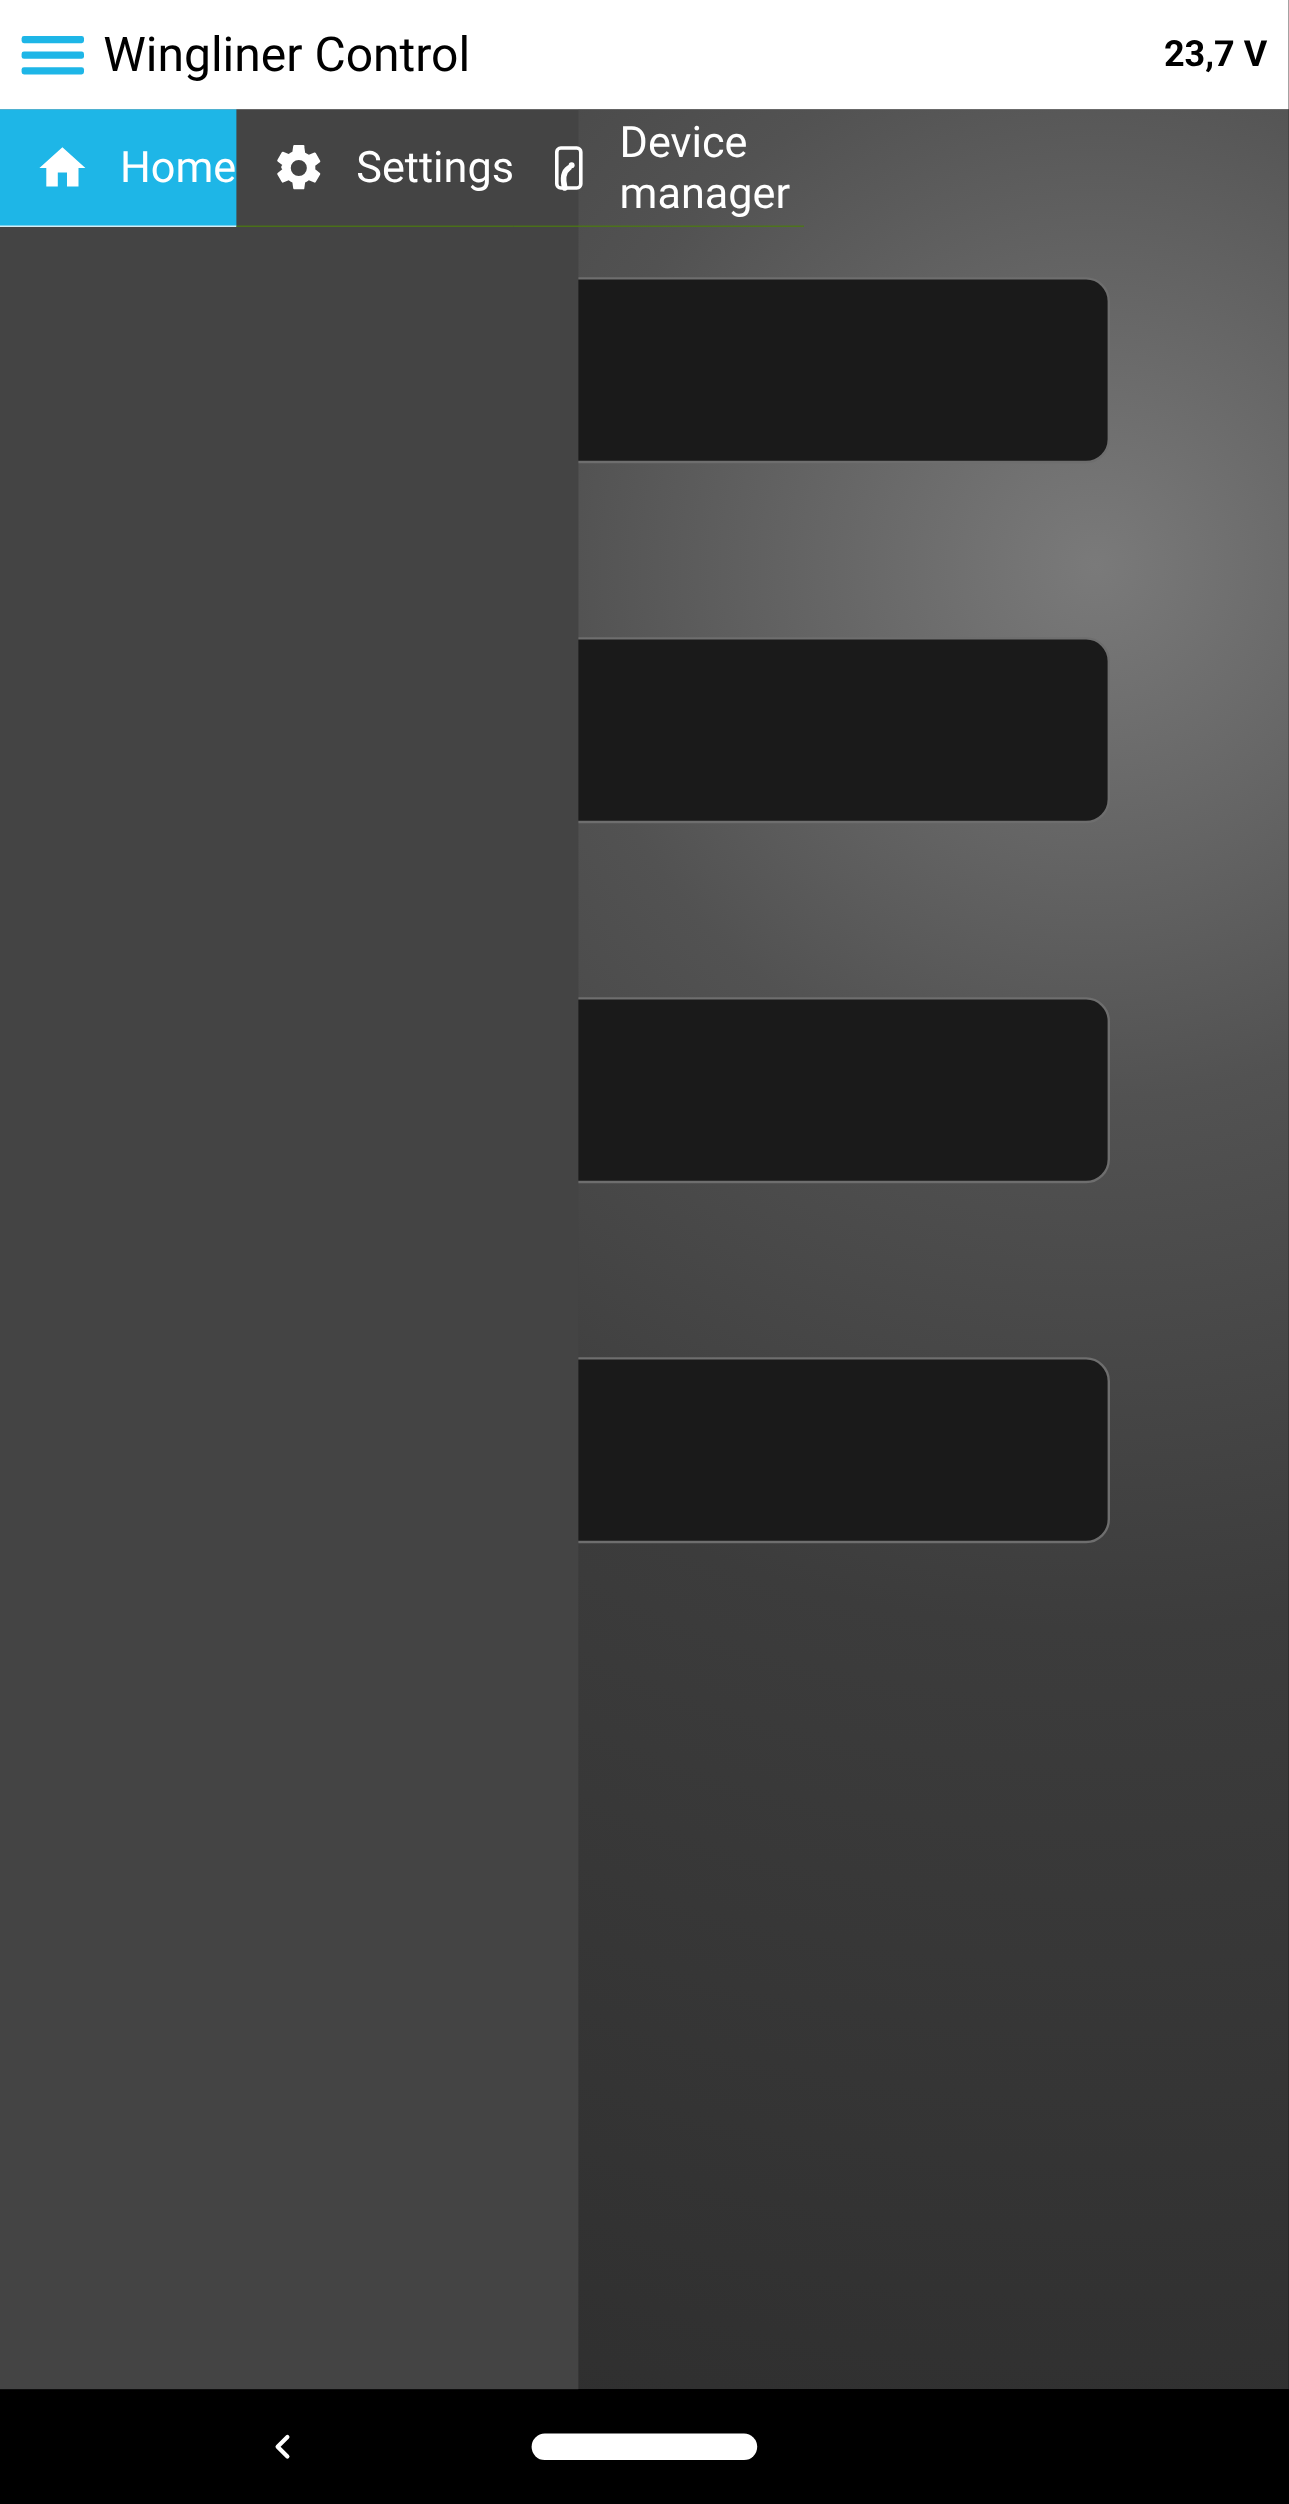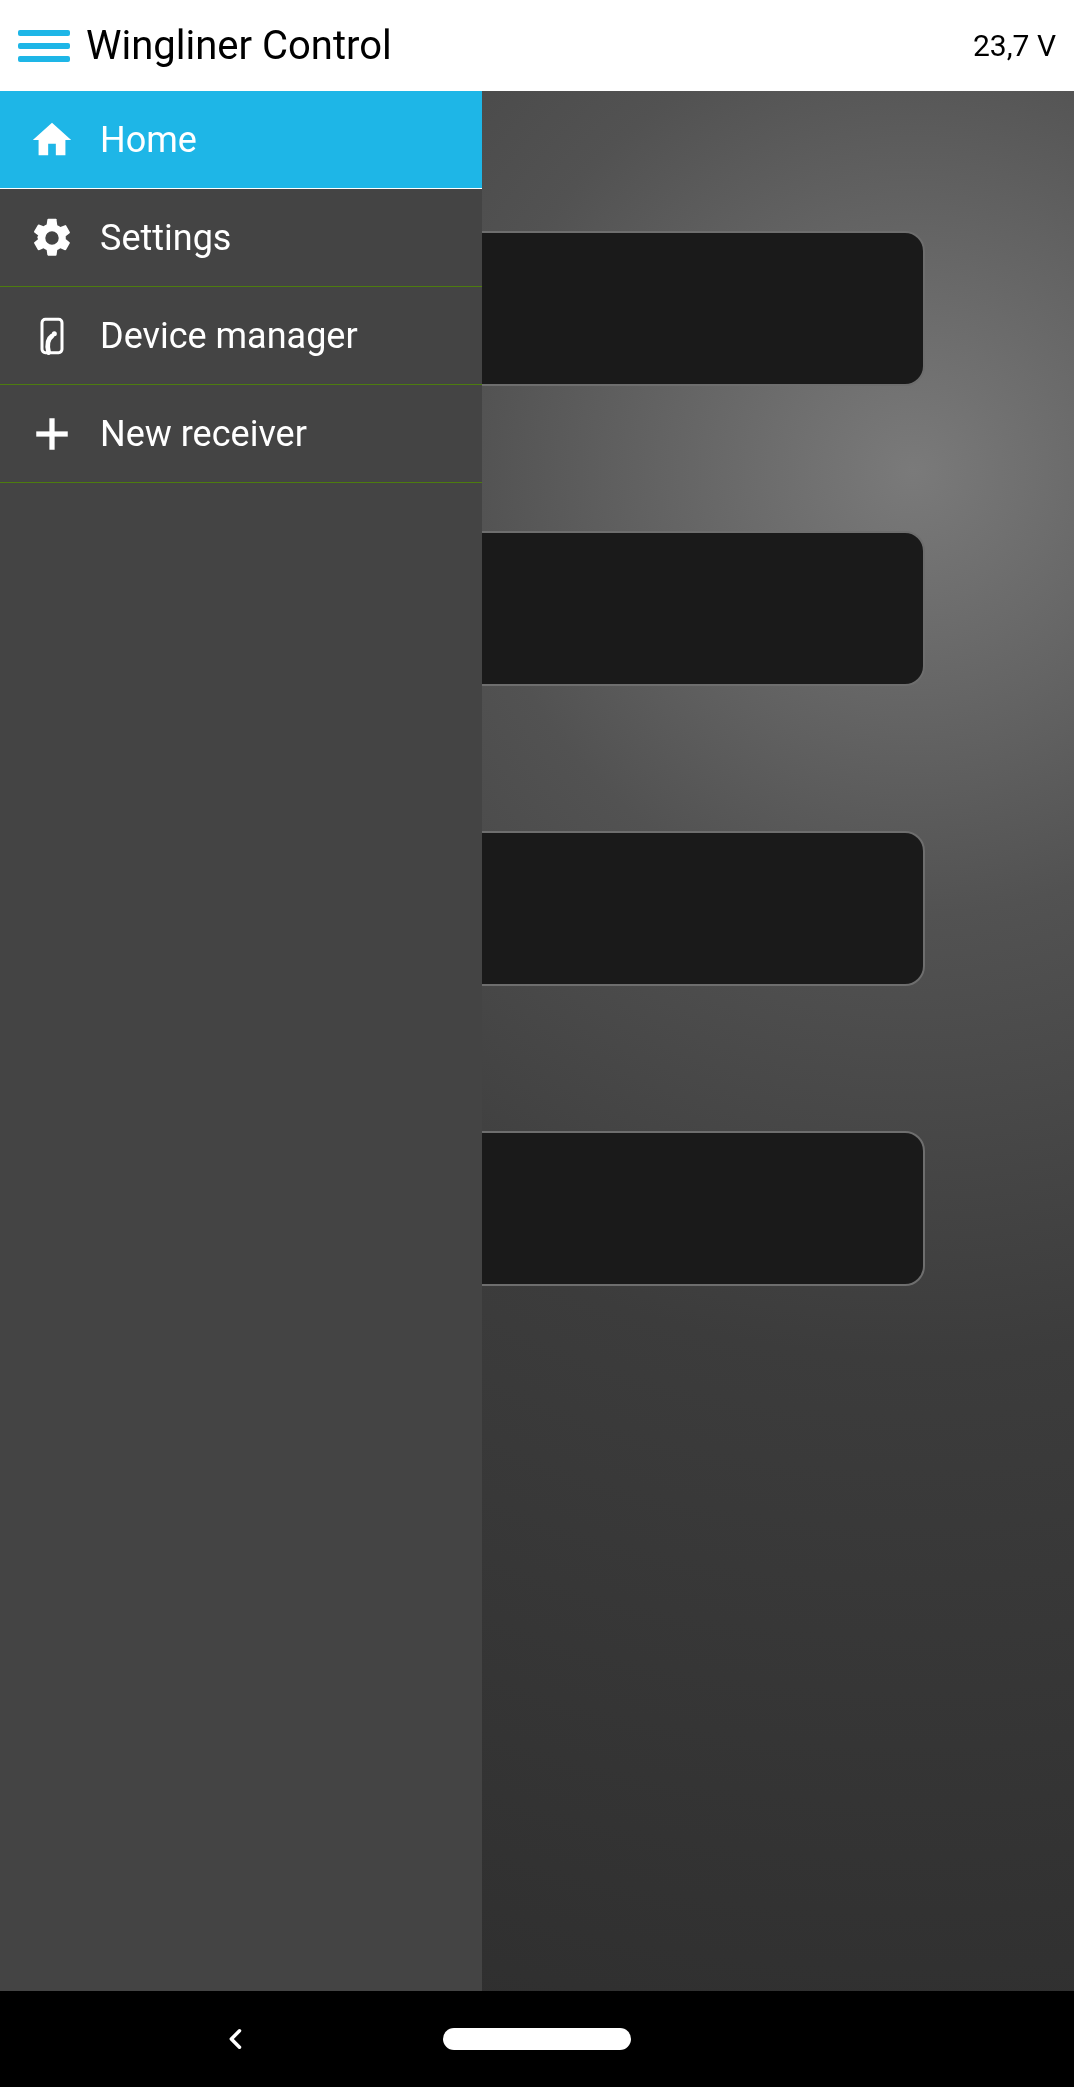--- a/index.html
+++ b/index.html
@@ -37,21 +37,21 @@
     border-radius: 2px;
   }
   .title {
     font-size: 40px;
     font-weight: 400;
     color: #000000;
     flex: 1;
   }
   .voltage {
     font-size: 30px;
-    font-weight: 400;
+    font-weight: 700;
     color: #000;
   }
 
   
   .content {
     position: absolute;
     top: 91px;
     left: 0;
     right: 0;
     bottom: 96px;
@@ -74,21 +74,21 @@
   
   .drawer {
     position: absolute;
     top: 91px;
     left: 0;
     width: 482px;
     bottom: 96px;
     background: #444444;
     z-index: 20;
     display: flex;
-    flex-direction: column;
+    flex-direction: row;
   }
   .menu-item {
     display: flex;
     align-items: center;
     height: 98px;
     padding-left: 26px;
     border-bottom: 1px solid #4d7c0f;
     color: #ffffff;
   }
   .menu-item.active {
@@ -180,29 +180,20 @@
     <span class="icon-wrap">
       <svg viewBox="0 0 24 24" width="40" height="48" fill="none" stroke="#ffffff" stroke-width="1.8">
         <rect x="6" y="2" width="12" height="20" rx="2" ry="2" fill="none"></rect>
         <path d="M10 22 C 9 18, 9 14, 12 12" stroke-width="2.8" stroke-linecap="round" fill="none"></path>
         <circle cx="13.4" cy="10.6" r="1.5" fill="#ffffff" stroke="none"></circle>
       </svg>
     </span>
     <span class="label">Device manager</span>
   </div>
 
-  <div class="menu-item">
-    <span class="icon-wrap">
-      <svg viewBox="0 0 24 24" width="42" height="42" fill="none" stroke="#ffffff" stroke-width="3" stroke-linecap="butt">
-        <line x1="12" y1="3" x2="12" y2="21"></line>
-        <line x1="3" y1="12" x2="21" y2="12"></line>
-      </svg>
-    </span>
-    <span class="label">New receiver</span>
-  </div>
 
 
 </div>
 
 <div class="navbar">
   <div class="nav-back">
     <svg viewBox="0 0 24 24" width="28" height="28" fill="none" stroke="#ffffff" stroke-width="3" stroke-linecap="round" stroke-linejoin="round">
       <polyline points="15 5 8 12 15 19"></polyline>
     </svg>
   </div>

